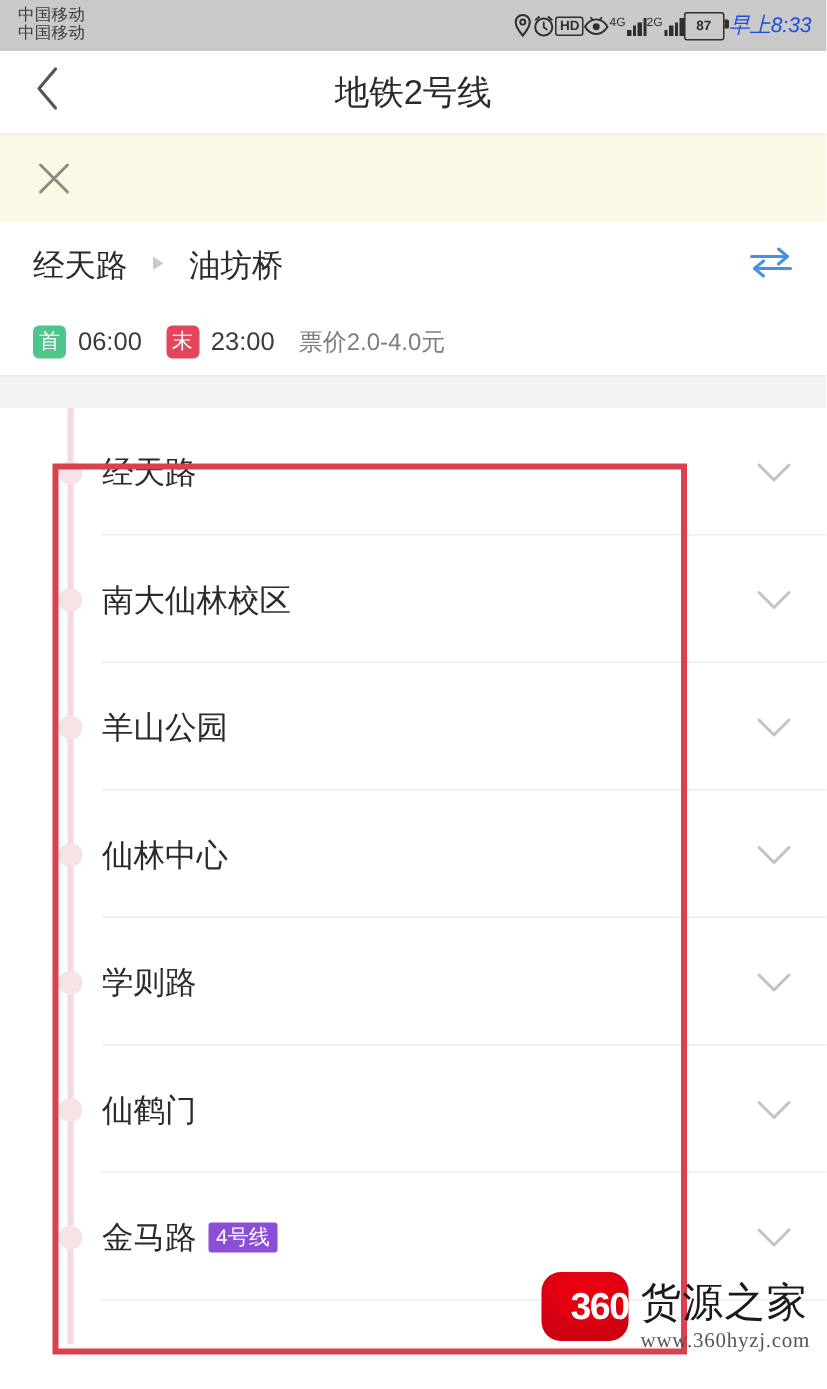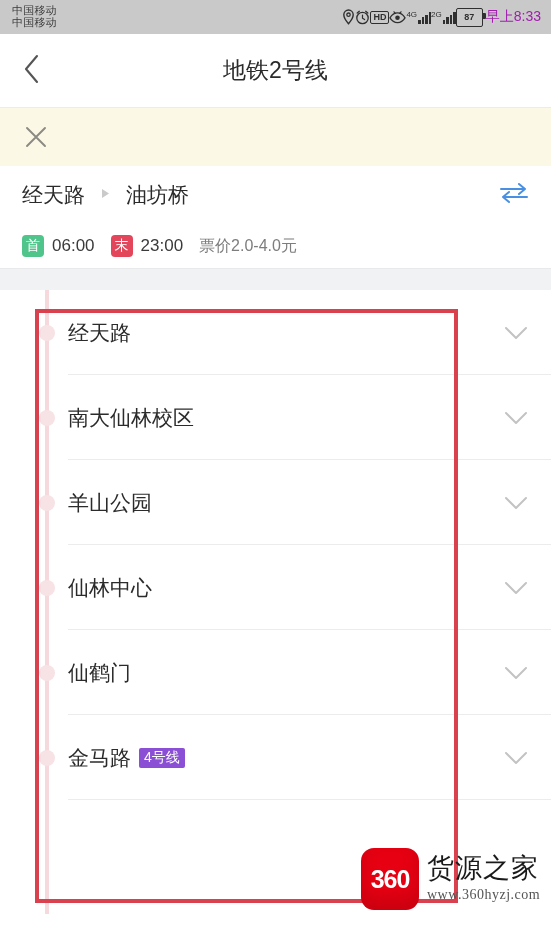--- a/index.html
+++ b/index.html
@@ -34,25 +34,25 @@
   .battery{
     position:relative; width:27px; height:19px;
     border:1.4px solid #2f2f2f; border-radius:2px;
     display:flex; align-items:center; justify-content:center;
   }
   .battery::after{
     content:""; position:absolute; right:-4px; top:4px;
     width:2.5px; height:6px; background:#2f2f2f; border-radius:0 1px 1px 0;
   }
   .battery span{ font-size:9px; font-weight:bold; color:#2f2f2f; }
-  .sb-time{ font-size:14px; color:#a21caf; margin-left:3px; white-space:nowrap; }
+  .sb-time{ font-size:14px; color:#1d4ed8; margin-left:3px; white-space:nowrap;font-style:italic; }
 
   
   .navbar{
-    height:74px; background:#fff; display:flex; align-items:center;
+    height:56px; background:#fff; display:flex; align-items:center;
     position:relative; border-bottom:1px solid #ececec;
   }
   .back-btn{ width:62px; height:100%; display:flex; align-items:center; justify-content:center; }
   .nav-title{
     position:absolute; left:0; right:0; text-align:center;
     font-size:23px; color:#2b2b2b; pointer-events:none;
   }
 
   
   .tip{
@@ -118,22 +118,22 @@
     position:absolute; left:35px; top:309px; width:423px; height:594px;
     border:4px solid #d9414f; pointer-events:none; z-index:30;
   }
 
   
   .watermark{
     position:absolute; left:361px; top:848px; z-index:40;
     display:flex; align-items:flex-start; gap:8px;
   }
   .wm-logo{
-    width:58px; height:62px; border-radius:13px; background:#e60012;
-    display:flex; align-items:center; justify-content:center;
+    width:58px; height:46px; border-radius:13px; background:#e60012;
+    display:flex; align-items:center; justify-content:flex-end;
     box-shadow:inset 0 -12px 18px rgba(0,0,0,.12);
   }
   .wm-logo span{
     color:#fff; font-size:25px; font-weight:bold; letter-spacing:-1px;
     font-family:"Liberation Sans",sans-serif;
   }
   .wm-text{ display:flex; flex-direction:column; padding-top:2px; }
   .wm-cn{ font-size:27px; color:#1a1a1a; font-family:"Liberation Serif","DejaVu Serif",serif; letter-spacing:1px; }
   .wm-url{ font-size:14px; color:#555; font-family:"Liberation Serif","DejaVu Serif",serif; letter-spacing:.5px; margin-top:1px; }
 </style>
@@ -275,20 +275,29 @@
     <div class="station">
       <span class="st-dot"></span>
       <span class="st-name">仙林中心</span>
       <span class="chev">
         <svg width="26" height="16" viewBox="0 0 26 16">
             <path d="M3 3l10 10L23 3" fill="none" stroke="#c3c3c3" stroke-width="2" stroke-linecap="round" stroke-linejoin="round"></path>
           </svg>
       </span>
     </div>
 
+    <div class="station">
+      <span class="st-dot"></span>
+      <span class="st-name">学则路</span>
+      <span class="chev">
+        <svg width="26" height="16" viewBox="0 0 26 16">
+            <path d="M3 3l10 10L23 3" fill="none" stroke="#c3c3c3" stroke-width="2" stroke-linecap="round" stroke-linejoin="round"></path>
+          </svg>
+      </span>
+    </div>
 
     <div class="station">
       <span class="st-dot"></span>
       <span class="st-name">仙鹤门</span>
       <span class="chev">
         <svg width="26" height="16" viewBox="0 0 26 16">
             <path d="M3 3l10 10L23 3" fill="none" stroke="#c3c3c3" stroke-width="2" stroke-linecap="round" stroke-linejoin="round"></path>
           </svg>
       </span>
     </div>

